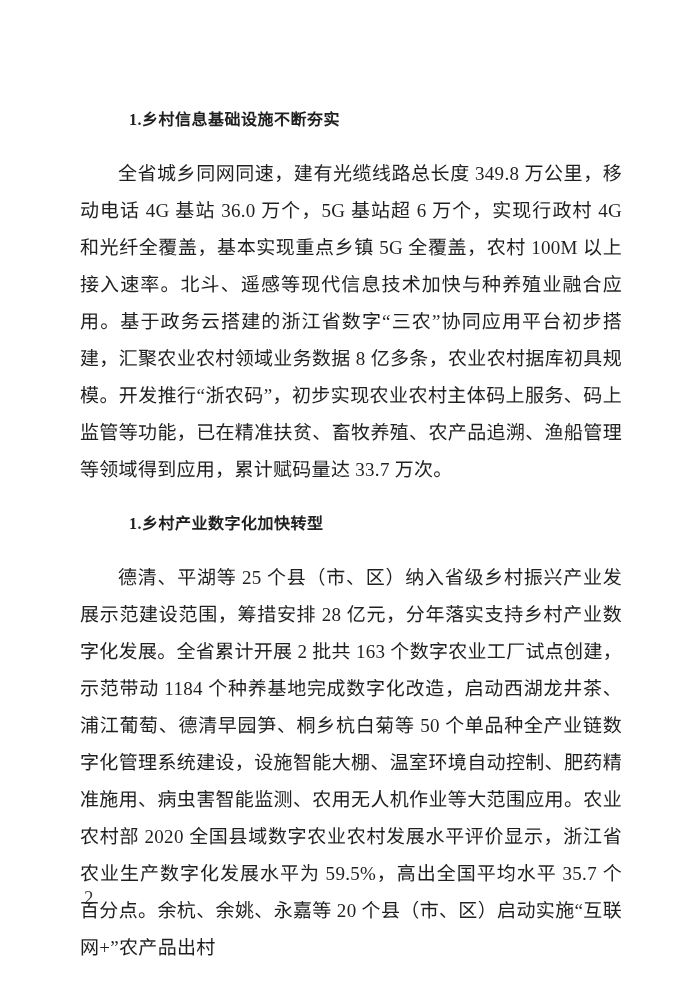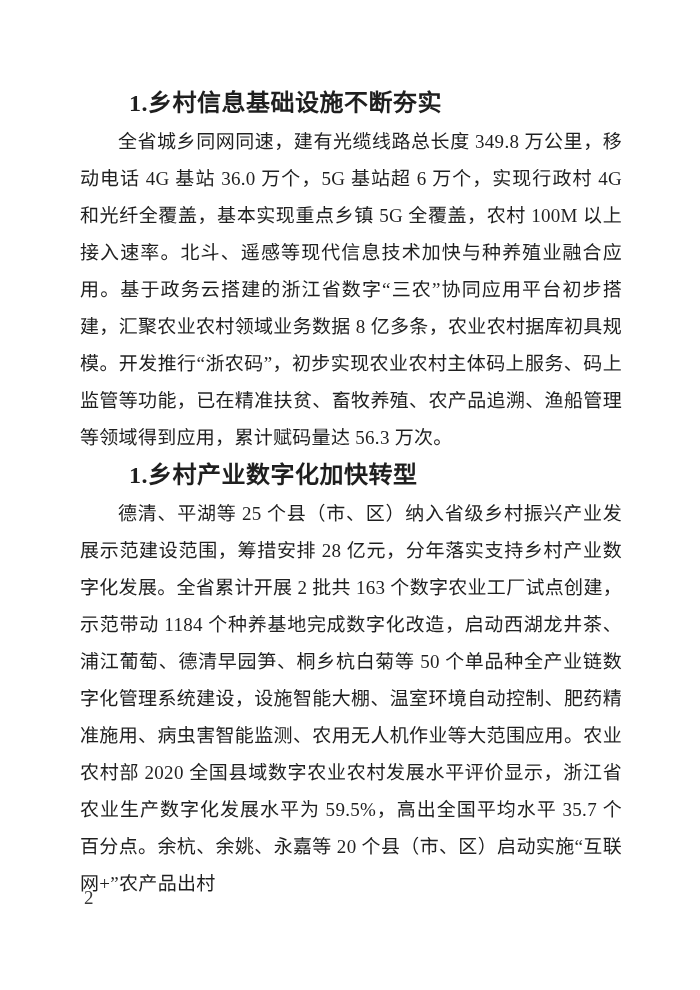--- a/index.html
+++ b/index.html
@@ -22,23 +22,23 @@
     left: 80px;
     top: 84px;
     width: 542px;
     font-size: 19px;
     line-height: 37px;
     text-align: justify;
     text-justify: inter-ideograph;
     word-break: break-all;
   }
   .content h3 {
-    margin: 1px;
+    margin: 17px;
     padding: 0;
-    font-size: 24px;
+    font-size: 16px;
     font-weight: bold;
     line-height: 37px;
     text-indent: 2em;
     letter-spacing: 0.5px;
   }
   .content p {
     margin: 0;
     padding: 0;
     text-indent: 2em;
     letter-spacing: 0.3px;
@@ -51,18 +51,18 @@
     line-height: 28px;
     color: #3a3a3a;
   }
 </style>
 </head>
 <body>
 
 <div class="page">
   <div class="content">
     <h3>1.乡村信息基础设施不断夯实</h3>
-    <p>全省城乡同网同速，建有光缆线路总长度 349.8 万公里，移动电话 4G 基站 36.0 万个，5G 基站超 6 万个，实现行政村 4G 和光纤全覆盖，基本实现重点乡镇 5G 全覆盖，农村 100M 以上接入速率。北斗、遥感等现代信息技术加快与种养殖业融合应用。基于政务云搭建的浙江省数字“三农”协同应用平台初步搭建，汇聚农业农村领域业务数据 8 亿多条，农业农村据库初具规模。开发推行“浙农码”，初步实现农业农村主体码上服务、码上监管等功能，已在精准扶贫、畜牧养殖、农产品追溯、渔船管理等领域得到应用，累计赋码量达 56.3 万次。</p>
+    <p>全省城乡同网同速，建有光缆线路总长度 349.8 万公里，移动电话 4G 基站 36.0 万个，5G 基站超 6 万个，实现行政村 4G 和光纤全覆盖，基本实现重点乡镇 5G 全覆盖，农村 100M 以上接入速率。北斗、遥感等现代信息技术加快与种养殖业融合应用。基于政务云搭建的浙江省数字“三农”协同应用平台初步搭建，汇聚农业农村领域业务数据 8 亿多条，农业农村据库初具规模。开发推行“浙农码”，初步实现农业农村主体码上服务、码上监管等功能，已在精准扶贫、畜牧养殖、农产品追溯、渔船管理等领域得到应用，累计赋码量达 33.7 万次。</p>
     <h3>1.乡村产业数字化加快转型</h3>
     <p>德清、平湖等 25 个县（市、区）纳入省级乡村振兴产业发展示范建设范围，筹措安排 28 亿元，分年落实支持乡村产业数字化发展。全省累计开展 2 批共 163 个数字农业工厂试点创建，示范带动 1184 个种养基地完成数字化改造，启动西湖龙井茶、浦江葡萄、德清早园笋、桐乡杭白菊等 50 个单品种全产业链数字化管理系统建设，设施智能大棚、温室环境自动控制、肥药精准施用、病虫害智能监测、农用无人机作业等大范围应用。农业农村部 2020 全国县域数字农业农村发展水平评价显示，浙江省农业生产数字化发展水平为 59.5%，高出全国平均水平 35.7 个百分点。余杭、余姚、永嘉等 20 个县（市、区）启动实施“互联网+”农产品出村</p>
   </div>
   <div class="page-number">2</div>
 </div>
 
 </body></html>

